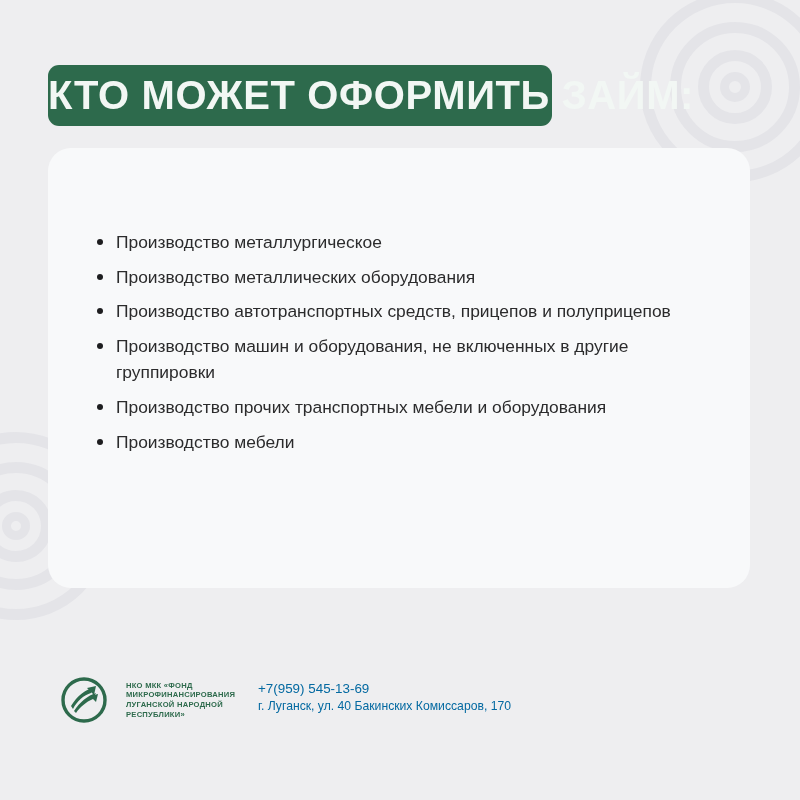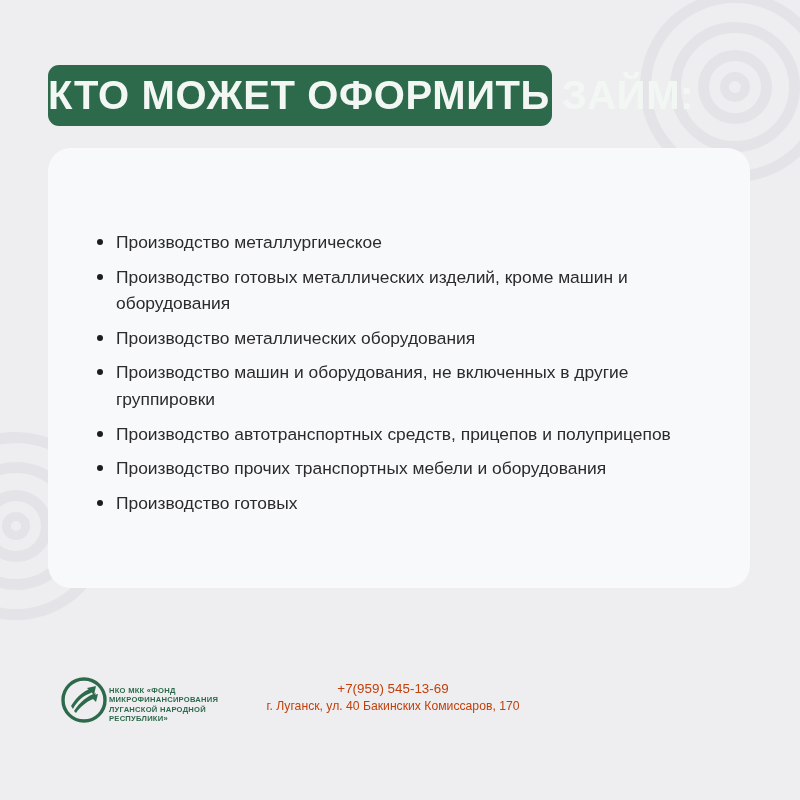--- a/index.html
+++ b/index.html
@@ -91,39 +91,38 @@
   
   .footer {
     position:absolute;
     left:0; top:660px;
     width:800px; height:90px;
   }
 
   .brand {
     position:absolute;
     left:60px; top:16px;
-    display:flex; align-items:flex-end; gap:1px;
+    display:flex; align-items:center; gap:18px;
   }
   .brand-mark { width:48px; height:48px; flex:0 0 48px; }
   .brand-text {
     color:#2d6a4c;
     font-size:7.6px;
     font-weight:bold;
     line-height:9.6px;
     letter-spacing:0.25px;
     text-transform:uppercase;
     white-space:pre-line;
   }
 
   .contacts {
     position:absolute;
     left:258px; top:20px;
     width:270px;
-    text-align:center;
-    color:#c2410c;
+    color:#0369a1;
   }
   .contact-phone { font-size:13.4px; line-height:18px; }
   .contact-address { font-size:12.2px; line-height:17px; }
 </style>
 </head>
 <body>
 
 <div class="page">
 
   <div class="watermark wm-tr">
@@ -139,26 +138,25 @@
     <div class="ring r4"></div>
   </div>
 
   <div class="banner">
     <div class="banner-title">КТО МОЖЕТ ОФОРМИТЬ ЗАЙМ:</div>
   </div>
 
   <div class="card">
     <ul class="list">
       <li class="list-item">Производство металлургическое</li>
-      <li class="list-item">Производство готовых металлических изделий, кроме машин и оборудования</li>
       <li class="list-item">Производство металлических оборудования</li>
+      <li class="list-item">Производство автотранспортных средств, прицепов и полуприцепов</li>
       <li class="list-item">Производство машин и оборудования, не включенных в другие группировки</li>
-      <li class="list-item">Производство автотранспортных средств, прицепов и полуприцепов</li>
       <li class="list-item">Производство прочих транспортных мебели и оборудования</li>
-      <li class="list-item">Производство готовых</li>
+      <li class="list-item">Производство мебели</li>
     </ul>
   </div>
 
   <div class="footer">
 
     <div class="brand">
       <svg class="brand-mark" viewBox="0 0 48 48">
         <circle cx="24" cy="24" r="21" fill="none" stroke="#2d6a4c" stroke-width="3.4"></circle>
         <path d="M11 30 C17 20, 26 13, 35 11 L31 17 C24 19, 17 25, 13 33 Z" fill="#2d6a4c"></path>
         <path d="M14 35 C20 26, 27 20, 36 17 L33 23 C26 26, 20 31, 16 37 Z" fill="#2d6a4c"></path>

